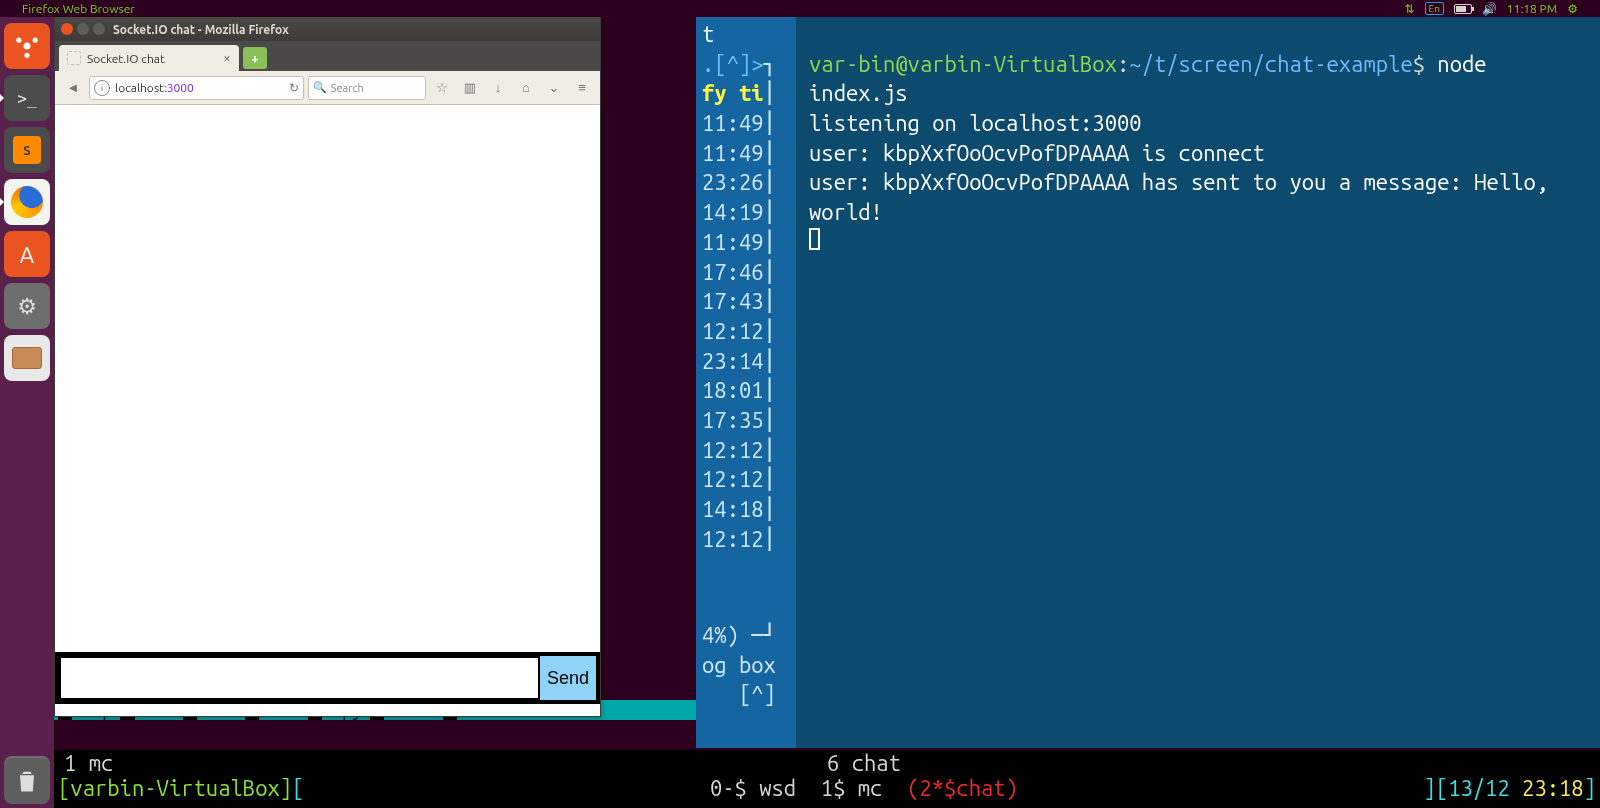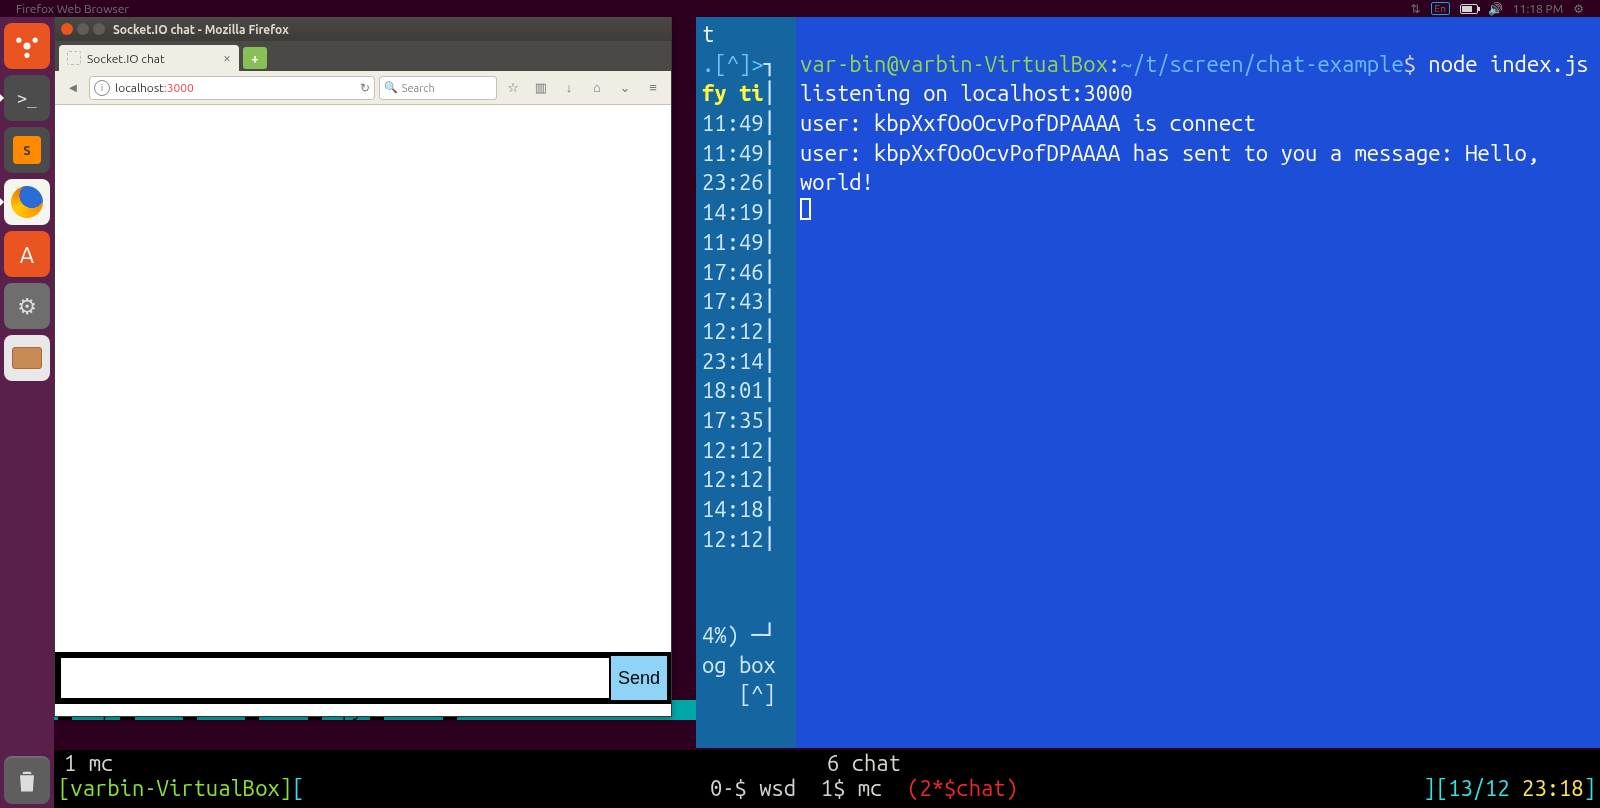--- a/index.html
+++ b/index.html
@@ -1,70 +1,70 @@
 <!DOCTYPE html>
 <html><head>
 <meta charset="utf-8">
 <style>
   html,body{margin:0;padding:0;height:100%;width:100%;font-family:Ubuntu,Arial,sans-serif;font-size:13px;overflow:hidden;background:#2c001e}
   *{box-sizing:border-box}
   
-  .top-panel{position:absolute;top:0;left:0;right:0;height:17px;background:#2c001e;color:#737373;display:flex;align-items:center;padding:0 16px;font-size:12px;z-index:50}
+  .top-panel{position:absolute;top:0;left:0;right:0;height:17px;background:#2c001e;color:#84cc16;display:flex;align-items:center;padding:0 22px;font-size:12px;z-index:50}
   .top-panel .spacer{flex:1}
   .top-indicators{display:flex;gap:10px;align-items:center}
   .top-indicators span{display:inline-flex;align-items:center}
   .battery-icon{width:18px;height:10px;border:1.5px solid #d8d3d3;border-radius:2px;position:relative}
   .battery-icon:after{content:"";position:absolute;right:-3px;top:2px;width:2px;height:4px;background:#d8d3d3}
   .battery-icon:before{content:"";position:absolute;left:1px;top:1px;width:10px;height:6px;background:#d8d3d3}
   
   .launcher{position:absolute;top:17px;left:0;bottom:0;width:54px;background:#58204B;display:flex;flex-direction:column;align-items:center;padding-top:6px;gap:6px;z-index:40}
   .launcher-item{width:46px;height:46px;border-radius:8px;display:flex;align-items:center;justify-content:center;position:relative}
   .launcher-item.running:before{content:"";position:absolute;left:-4px;top:50%;transform:translateY(-50%);width:0;height:0;border-top:4px solid transparent;border-bottom:4px solid transparent;border-left:4px solid #fff}
   .li-ubuntu{background:#e95420}
   .li-ubuntu svg{fill:#fff}
   .li-term{background:#4c4c4c}
   .li-sub{background:#4b4b4b}
   .li-ff{background:#f5f5f0}
   .li-soft{background:#e95420}
   .li-set{background:#6e6e6e}
   .li-files{background:#e8e8e8}
   .launcher .bottom-slot{margin-top:auto;margin-bottom:6px}
   
-  .ff-window{position:absolute;top:17px;left:54px;width:618px;height:700px;background:#fff;display:flex;flex-direction:column;border:1px solid #3a3a3a;border-top:none;z-index:30;box-shadow:0 2px 6px rgba(0,0,0,.3)}
+  .ff-window{position:absolute;top:17px;left:54px;width:547px;height:700px;background:#fff;display:flex;flex-direction:column;border:1px solid #3a3a3a;border-top:none;z-index:30;box-shadow:0 2px 6px rgba(0,0,0,.3)}
   .ff-title{height:24px;background:linear-gradient(#4a4946,#3c3b37);display:flex;align-items:center;color:#dfd9cf;font-size:12px;padding:0 6px;font-weight:bold}
   .win-btns{display:flex;gap:4px;margin-right:8px}
   .win-btn{width:12px;height:12px;border-radius:50%}
   .wb-close{background:#E95420}
   .wb-min{background:#5e5d59}
   .wb-max{background:#5e5d59}
   .ff-tabs{height:30px;background:#4a4946;display:flex;align-items:flex-end;padding-left:4px}
   .ff-tab{height:26px;min-width:180px;padding:12px 8px;background:#f0ede4;border-radius:4px 4px 0 0;display:flex;align-items:center;font-size:12px;color:#333;gap:6px;position:relative}
   .ff-tab .tab-close{margin-left:auto;font-size:14px;color:#777;cursor:pointer}
   .tab-plus{width:24px;height:22px;margin-left:4px;margin-bottom:2px;background:#88c057;border-radius:3px;display:flex;align-items:center;justify-content:center;color:#fff;font-weight:bold}
   .ff-toolbar{height:34px;background:#f0ede4;border-bottom:1px solid #c7c2b6;display:flex;align-items:center;padding:0 6px;gap:4px}
   .tb-btn{width:24px;height:24px;display:flex;align-items:center;justify-content:center;color:#777;border-radius:3px}
   .url-box{flex:1;height:24px;border:1px solid #c7c2b6;border-radius:3px;display:flex;align-items:center;padding:0 4px;background:#fff;font-size:12px}
   .url-box .info-icon{width:16px;height:16px;border:1px solid #888;border-radius:50%;display:flex;align-items:center;justify-content:center;font-size:10px;color:#888;margin-right:5px}
   .url-box .host{color:#333}
-  .url-box .rest{color:#ef4444}
+  .url-box .rest{color:#6d28d9}
   .url-box .reload{margin-left:auto;color:#777}
   .search-box{width:118px;height:24px;border:1px solid #c7c2b6;border-radius:3px;display:flex;align-items:center;padding:0 4px;background:#fff;font-size:11px;color:#888}
   .ff-content{flex:1;background:#fff;position:relative;overflow:hidden}
   .msg-list{padding:0;margin:0;list-style:none}
   .msg-list li{padding:6px 10px;font-size:14px;color:#000}
   .msg-list li:nth-child(odd){background:#efefef}
   .chat-bar{position:absolute;left:0;right:0;bottom:12px;height:52px;background:#000;display:flex;align-items:stretch;padding:4px}
   .chat-input{flex:1;border:2px solid #000;background:#fff;font-size:16px;padding:0 8px;outline:none}
   .chat-send{width:56px;background:#8fd4f7;border:none;font-size:18px;cursor:pointer}
   
   .term-right{position:absolute;top:17px;left:696px;right:0;bottom:60px;display:flex;font-family:"Ubuntu Mono",monospace;font-size:22px;color:#fff;line-height:1.35;z-index:10}
   .mc-strip{width:100px;background:#1565a0;color:#d1e9ff;padding:2px 6px;white-space:pre;overflow:hidden}
   .mc-strip .hl{color:#fff93f;font-weight:bold}
   .mc-strip .corner{color:#6bc6ff}
-  .term-body{flex:1;background:#1d4ed8;padding:2px 4px;white-space:pre-wrap;position:relative}
+  .term-body{flex:1;background:#0c4a6e;padding:2px 13px;white-space:pre-wrap;position:relative}
   .term-body .prompt{color:#93d44f}
   .term-body .path{color:#6bbbff}
   .term-body .cursor{display:inline-block;width:11px;height:22px;border:2px solid #fff}
   
   .mc-fnbar{position:absolute;left:54px;right:760px;top:700px;height:20px;background:#00a7a7;display:flex;font-family:"Ubuntu Mono",monospace;font-size:18px;z-index:5;overflow:hidden}
   .mc-fnbar span{padding:0 4px;color:#000}
   .mc-fnbar span b{color:#cfcfcf;background:#000;padding:0 2px}
   
   .hardstatus{position:absolute;left:54px;right:0;bottom:0;height:58px;background:#000;font-family:"Ubuntu Mono",monospace;font-size:22px;color:#fff;z-index:20}
   .hs-row1{display:flex;padding:0 10px}

